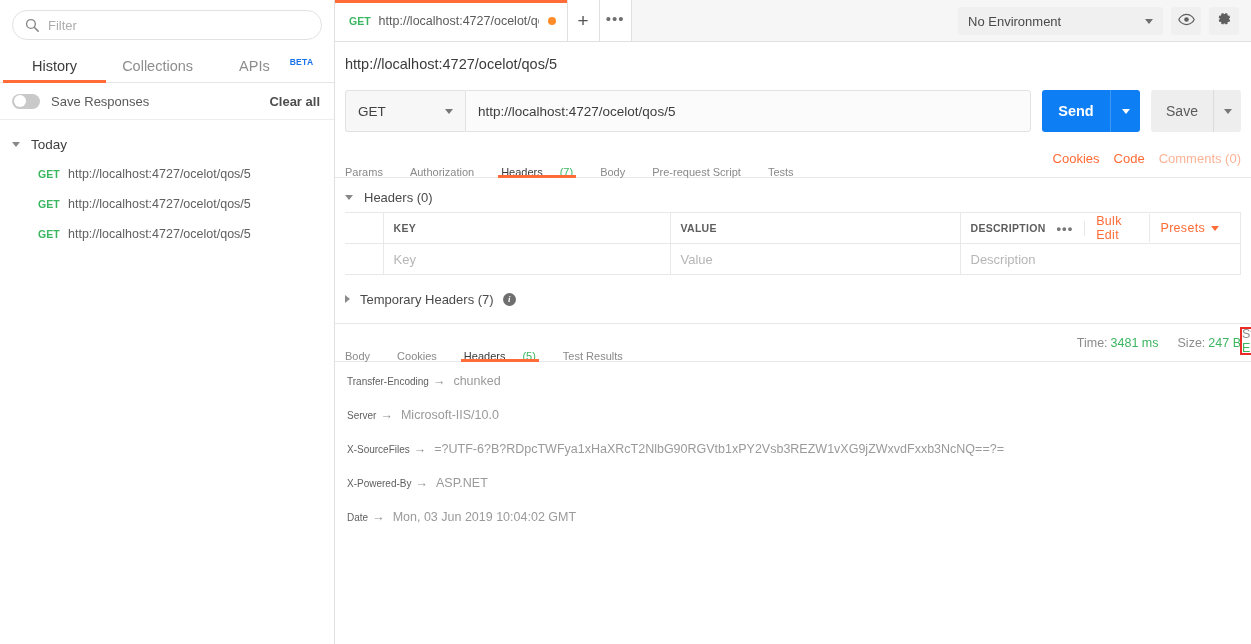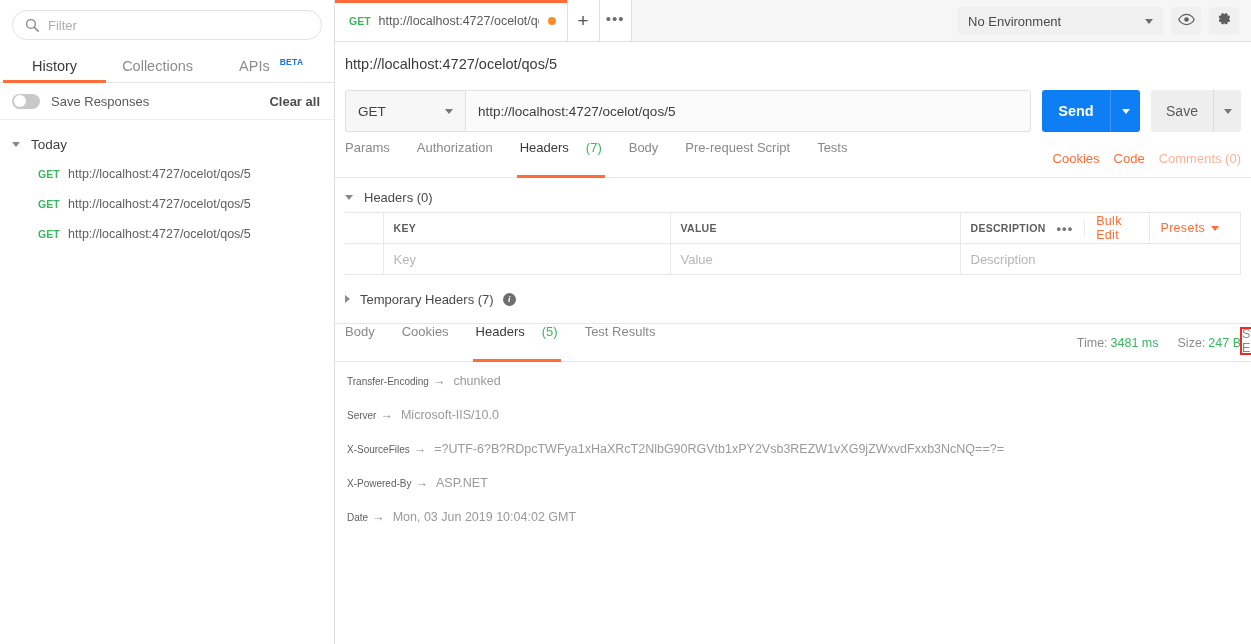--- a/index.html
+++ b/index.html
@@ -48,21 +48,21 @@
   .side-tab.t1 { margin-left: 30px; }
   .side-tab.t2 { margin-left: 45px; }
   .side-tab.t3 { margin-left: 46px; }
   .side-tab.active { color: #3c3c3c; }
   .side-tab.active::after {
     content: ""; position: absolute; left: -29px; right: -29px; bottom: -1px;
     height: 3px; background: #ff6c37;
   }
   .beta {
     font-size: 8.5px; font-weight: bold; color: #1a73e8;
-    vertical-align: super; margin-left: 10px; letter-spacing: .3px; text-align: center;
+    vertical-align: super; margin-left: 20px; letter-spacing: .3px; text-align: center;
   }
 
   .save-row {
     display: flex; align-items: center;
     height: 37px; padding: 0 14px 0 12px;
     border-bottom: 1px solid #ededed;
   }
   .toggle {
     width: 28px; height: 15px; border-radius: 8px;
     background: #c9c9c9; position: relative; flex: none; cursor: pointer;
@@ -216,22 +216,22 @@
     width: 0; height: 0; border-left: 4.5px solid transparent;
     border-right: 4.5px solid transparent; border-top: 5.5px solid #777;
   }
 
   .req-tabs {
     display: flex; align-items: center;
     height: 38px; padding: 0 10px 0 10px;
     border-bottom: 1px solid #e8e8e8; margin-top: 4px;
   }
   .rt {
-    position: relative; font-size: 13px; color: #898989;
-    height: 38px; display: flex; align-items: flex-start;
+    position: relative; font-size: 11px; color: #898989;
+    height: 38px; display: flex; align-items: flex-end;
     margin-right: 27px; cursor: pointer; white-space: nowrap;
   }
   .rt.active { color: #3a3a3a; gap: 13px; }
   .rt.active::after {
     content: ""; position: absolute; left: -3px; right: -3px; bottom: 0;
     height: 2.5px; background: #ff6c37;
   }
   .rt .cnt { color: #3bb660; margin-left: 4px; }
   .rt-right { margin-left: auto; display: flex; align-items: center; gap: 14px; }
   .rt-link { font-size: 13px; color: #ff6c37; cursor: pointer; }

